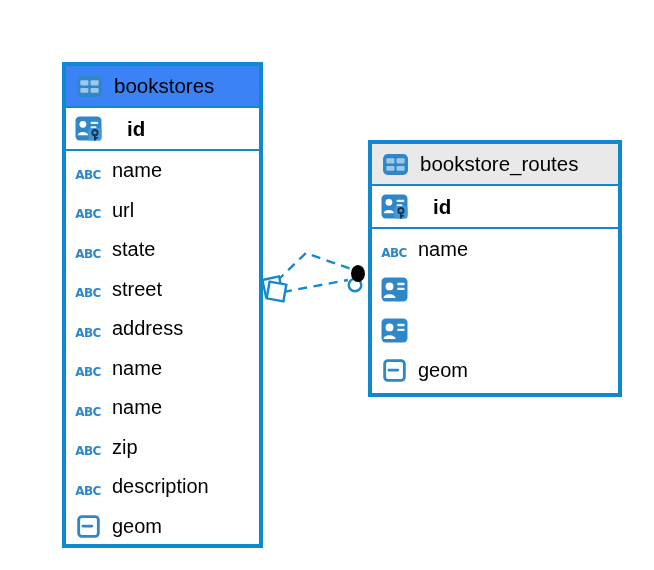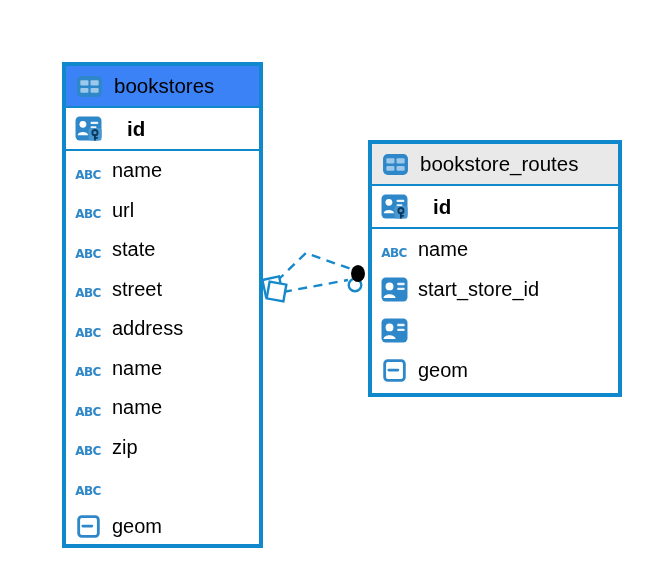--- a/index.html
+++ b/index.html
@@ -145,20 +145,21 @@
       <div class="col-row">
         <span class="icon-box">
             <span class="abc-glyph">ABC</span>
           </span>
         <span>zip</span>
       </div>
       <div class="col-row">
         <span class="icon-box">
             <span class="abc-glyph">ABC</span>
           </span>
+        <span>description</span>
       </div>
       <div class="col-row">
         <span class="icon-box">
           <svg class="ic" width="23" height="23">
               <use href="#sym-geom"></use>
             </svg>
         </span>
         <span>geom</span>
       </div>
     </div>
@@ -187,21 +188,20 @@
             <span class="abc-glyph">ABC</span>
           </span>
         <span>name</span>
       </div>
       <div class="col-row">
         <span class="icon-box">
           <svg class="ic" width="27" height="25">
               <use href="#sym-ref"></use>
             </svg>
         </span>
-        <span>start_store_id</span>
       </div>
       <div class="col-row">
         <span class="icon-box">
           <svg class="ic" width="27" height="25">
               <use href="#sym-ref"></use>
             </svg>
         </span>
       </div>
       <div class="col-row">
         <span class="icon-box">

